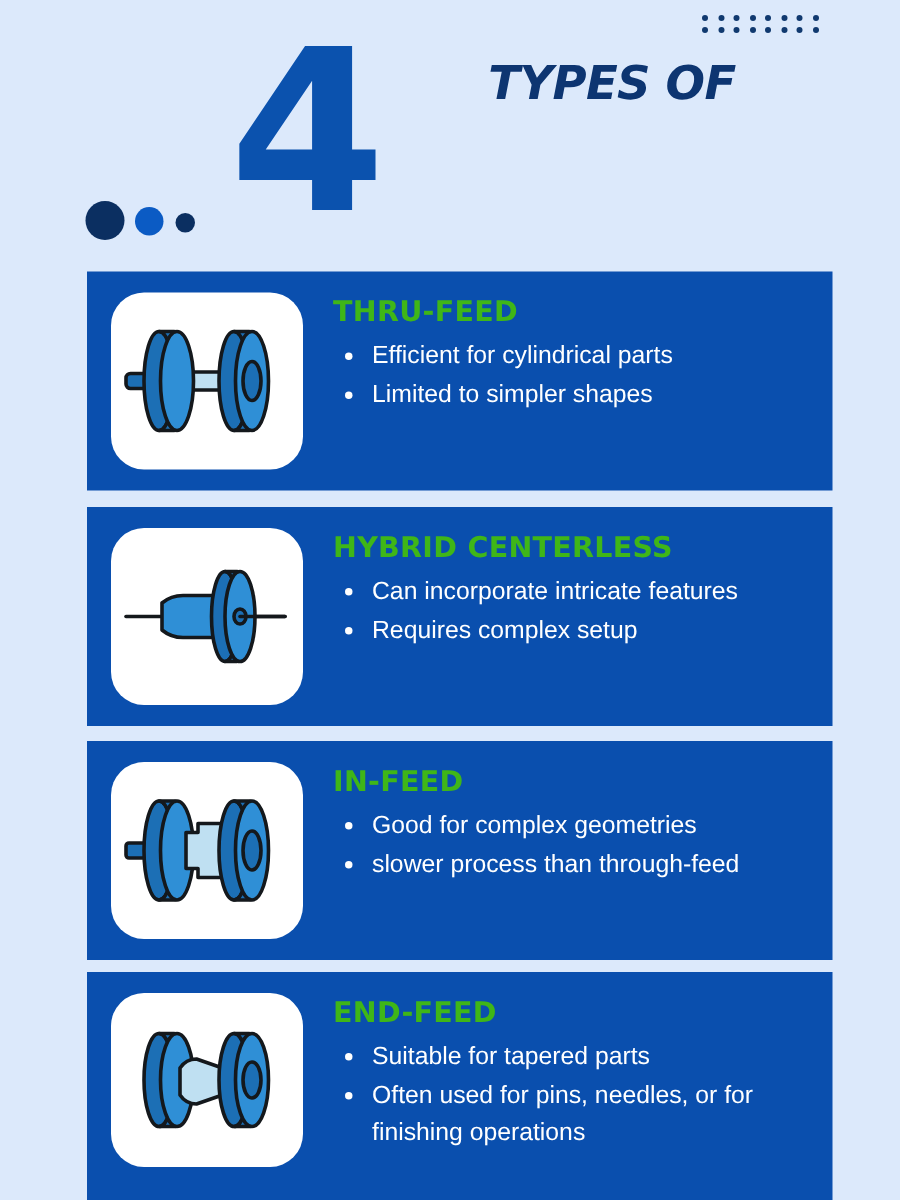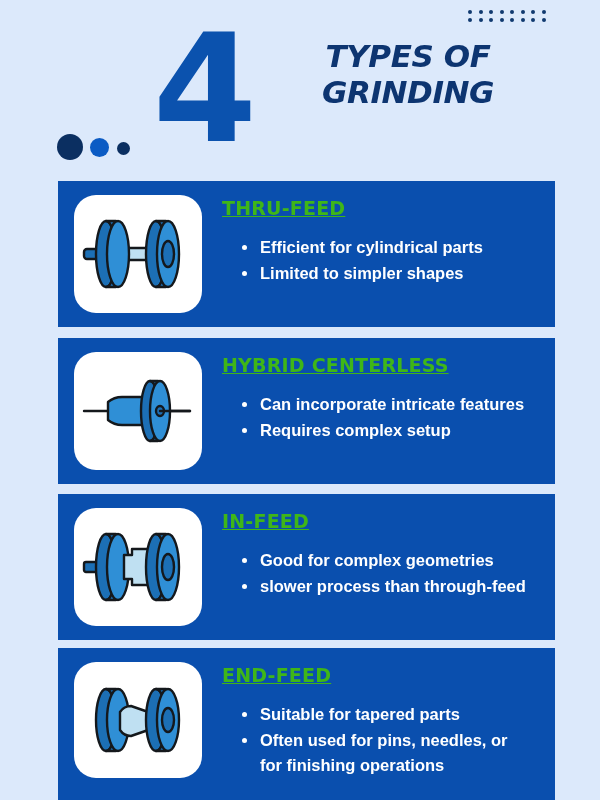--- a/index.html
+++ b/index.html
@@ -136,28 +136,26 @@
 
   .card-title {
     font-family: "DejaVu Sans", sans-serif;
     font-size: 19px;
     line-height: 22px;
     font-weight: 700;
     color: #3fb618;
     letter-spacing: 0.2px;
     margin: 2px 0 6px 0;
     white-space: nowrap;
-    text-decoration: underline;
   }
 
   ul.bullets {
     list-style: none;
-    margin: 16px;
+    margin: 4px;
     padding: 0;
-    font-weight: bold;
   }
   ul.bullets li {
     position: relative;
     color: #ffffff;
     font-family: "Liberation Sans", sans-serif;
     font-size: 16.5px;
     line-height: 25px;
     padding-left: 22px;
     margin-bottom: 1px;
   }
@@ -197,21 +195,20 @@
         <i></i>
         <i></i>
         <i></i>
         <i></i>
     </div>
 
     <div id="big-number">4</div>
 
     <div id="headline">
       <span class="ln">TYPES OF</span>
-      <span class="ln">GRINDING</span>
     </div>
 
     <div id="accent-dots">
       <span class="d1"></span>
       <span class="d2"></span>
       <span class="d3"></span>
     </div>
   </div>
 
   <div class="card c1">

